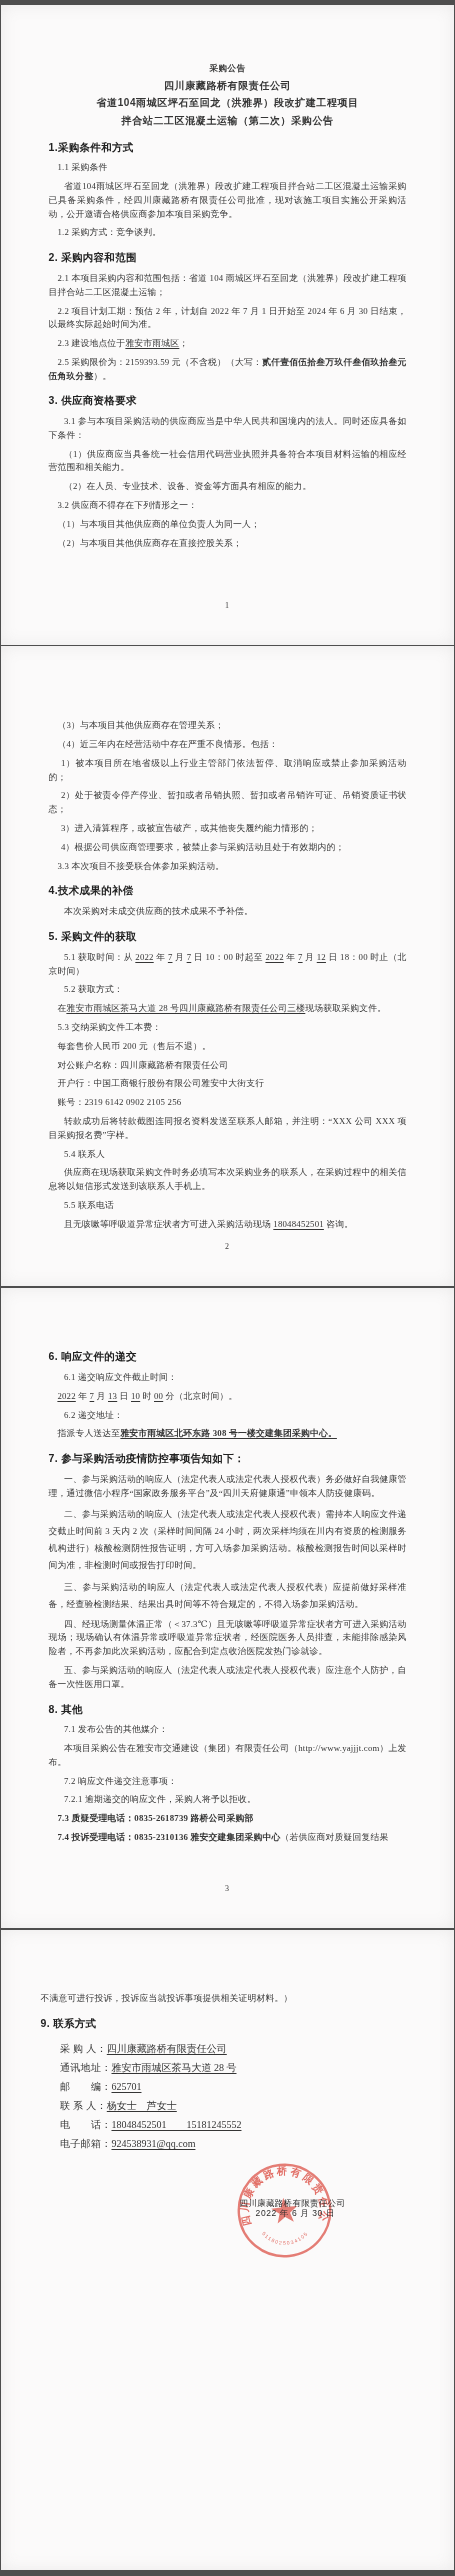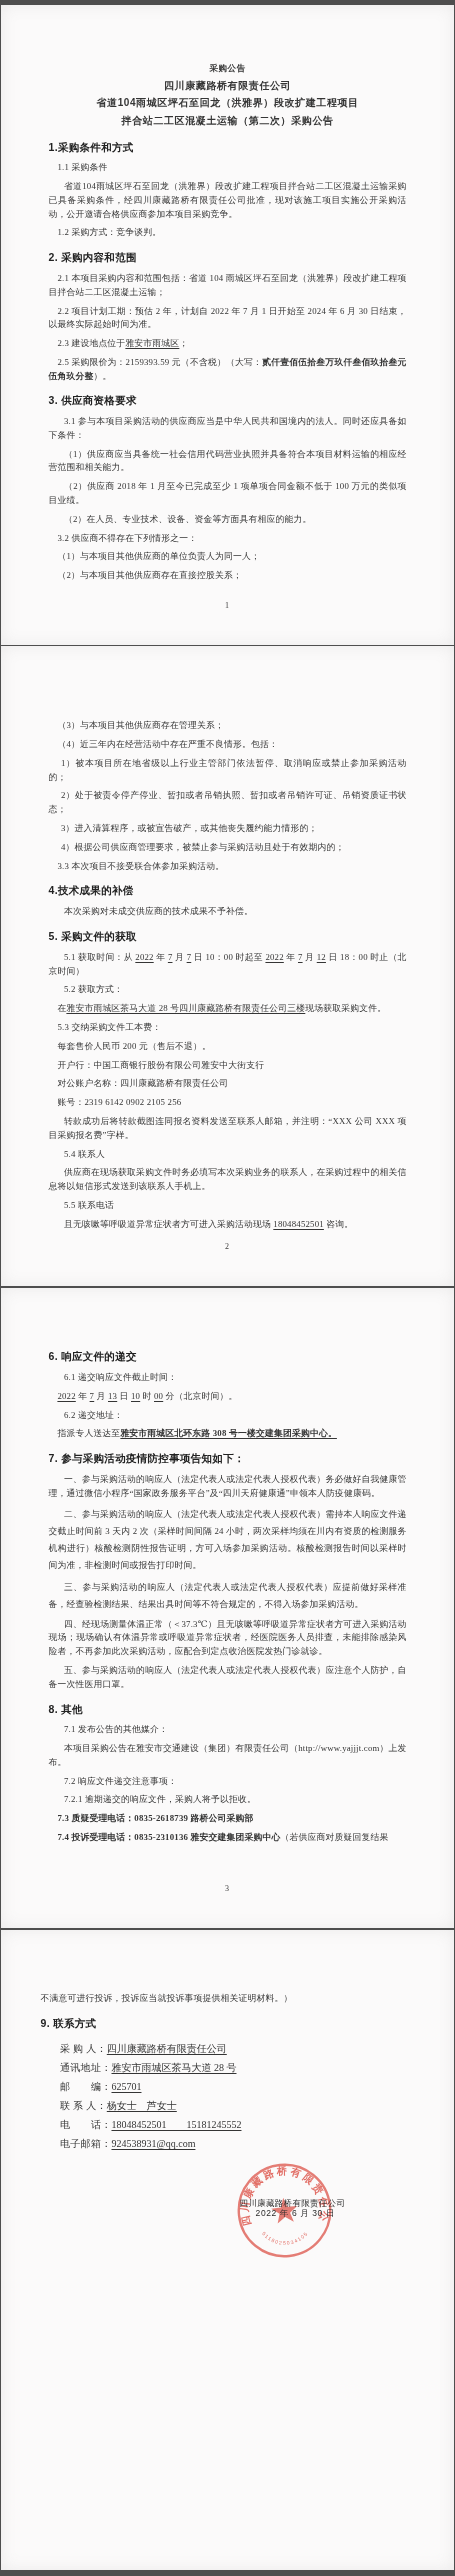--- a/index.html
+++ b/index.html
@@ -92,21 +92,20 @@
         <div class="para t-pi"><span>省道104雨城区坪石至回龙（洪雅界）段改扩建工程项目拌合站二工区混凝土运输采购已具备采购条件，经四川康藏路桥有限责任公司批准，现对该施工项目实施公开采购活动，公开邀请合格供应商参加本项目采购竞争。</span></div>
         <div class="para t-p"><span>1.2 采购方式：竞争谈判。</span></div>
         <div class="para t-h1"><span>2. 采购内容和范围</span></div>
         <div class="para t-p"><span>2.1 本项目采购内容和范围包括：省道 104 雨城区坪石至回龙（洪雅界）段改扩建工程项目拌合站二工区混凝土运输；</span></div>
         <div class="para t-p"><span>2.2 项目计划工期：预估 2 年，计划自 2022 年 7 月 1 日开始至 2024 年 6 月 30 日结束，以最终实际起始时间为准。</span></div>
         <div class="para t-p"><span>2.3 建设地点位于</span><span class="u">雅安市雨城区</span><span>；</span></div>
         <div class="para t-p"><span>2.5 采购限价为：2159393.59 元（不含税）（大写：</span><span class="b">贰仟壹佰伍拾叁万玖仟叁佰玖拾叁元伍角玖分整</span><span>）。</span></div>
         <div class="para t-h1"><span>3. 供应商资格要求</span></div>
         <div class="para t-pi"><span>3.1 参与本项目采购活动的供应商应当是中华人民共和国境内的法人。同时还应具备如下条件：</span></div>
         <div class="para t-pi"><span>（1）供应商应当具备统一社会信用代码营业执照并具备符合本项目材料运输的相应经营范围和相关能力。</span></div>
-        <div class="para t-pi"><span>（2）供应商 2018 年 1 月至今已完成至少 1 项单项合同金额不低于 100 万元的类似项目业绩。</span></div>
         <div class="para t-pi"><span>（2）在人员、专业技术、设备、资金等方面具有相应的能力。</span></div>
         <div class="para t-p"><span>3.2 供应商不得存在下列情形之一：</span></div>
         <div class="para t-p"><span>（1）与本项目其他供应商的单位负责人为同一人；</span></div>
         <div class="para t-p"><span>（2）与本项目其他供应商存在直接控股关系；</span></div>
       </div>
     <div class="pagenum">1</div>
   </div>
 
   <div class="page" id="page2">
     <div class="content">
@@ -118,22 +117,22 @@
         <div class="para t-p2"><span>4）根据公司供应商管理要求，被禁止参与采购活动且处于有效期内的；</span></div>
         <div class="para t-p"><span>3.3 本次项目不接受联合体参加采购活动。</span></div>
         <div class="para t-h1"><span>4.技术成果的补偿</span></div>
         <div class="para t-pi"><span>本次采购对未成交供应商的技术成果不予补偿。</span></div>
         <div class="para t-h1"><span>5. 采购文件的获取</span></div>
         <div class="para t-pi"><span>5.1 获取时间：从 </span><span class="u">2022</span><span> 年 </span><span class="u">7</span><span> 月 </span><span class="u">7</span><span> 日 10：00 时起至 </span><span class="u">2022</span><span> 年 </span><span class="u">7</span><span> 月 </span><span class="u">12</span><span> 日 18：00 时止（北京时间）</span></div>
         <div class="para t-pi"><span>5.2 获取方式：</span></div>
         <div class="para t-p"><span>在</span><span class="u">雅安市雨城区茶马大道 28 号四川康藏路桥有限责任公司三楼</span><span>现场获取采购文件。</span></div>
         <div class="para t-p"><span>5.3 交纳采购文件工本费：</span></div>
         <div class="para t-p"><span>每套售价人民币 200 元（售后不退）。</span></div>
+        <div class="para t-p"><span>对公账户名称：四川康藏路桥有限责任公司</span></div>
         <div class="para t-p"><span>开户行：中国工商银行股份有限公司雅安中大街支行</span></div>
-        <div class="para t-p"><span>对公账户名称：四川康藏路桥有限责任公司</span></div>
         <div class="para t-p"><span>账号：2319 6142 0902 2105 256</span></div>
         <div class="para t-pi"><span>转款成功后将转款截图连同报名资料发送至联系人邮箱，并注明：“XXX 公司 XXX 项目采购报名费”字样。</span></div>
         <div class="para t-pi"><span>5.4 联系人</span></div>
         <div class="para t-pi"><span>供应商在现场获取采购文件时务必填写本次采购业务的联系人，在采购过程中的相关信息将以短信形式发送到该联系人手机上。</span></div>
         <div class="para t-pi"><span>5.5 联系电话</span></div>
         <div class="para t-pi"><span>且无咳嗽等呼吸道异常症状者方可进入采购活动现场 </span><span class="u">18048452501</span><span> 咨询。</span></div>
       </div>
     <div class="pagenum">2</div>
   </div>
 

